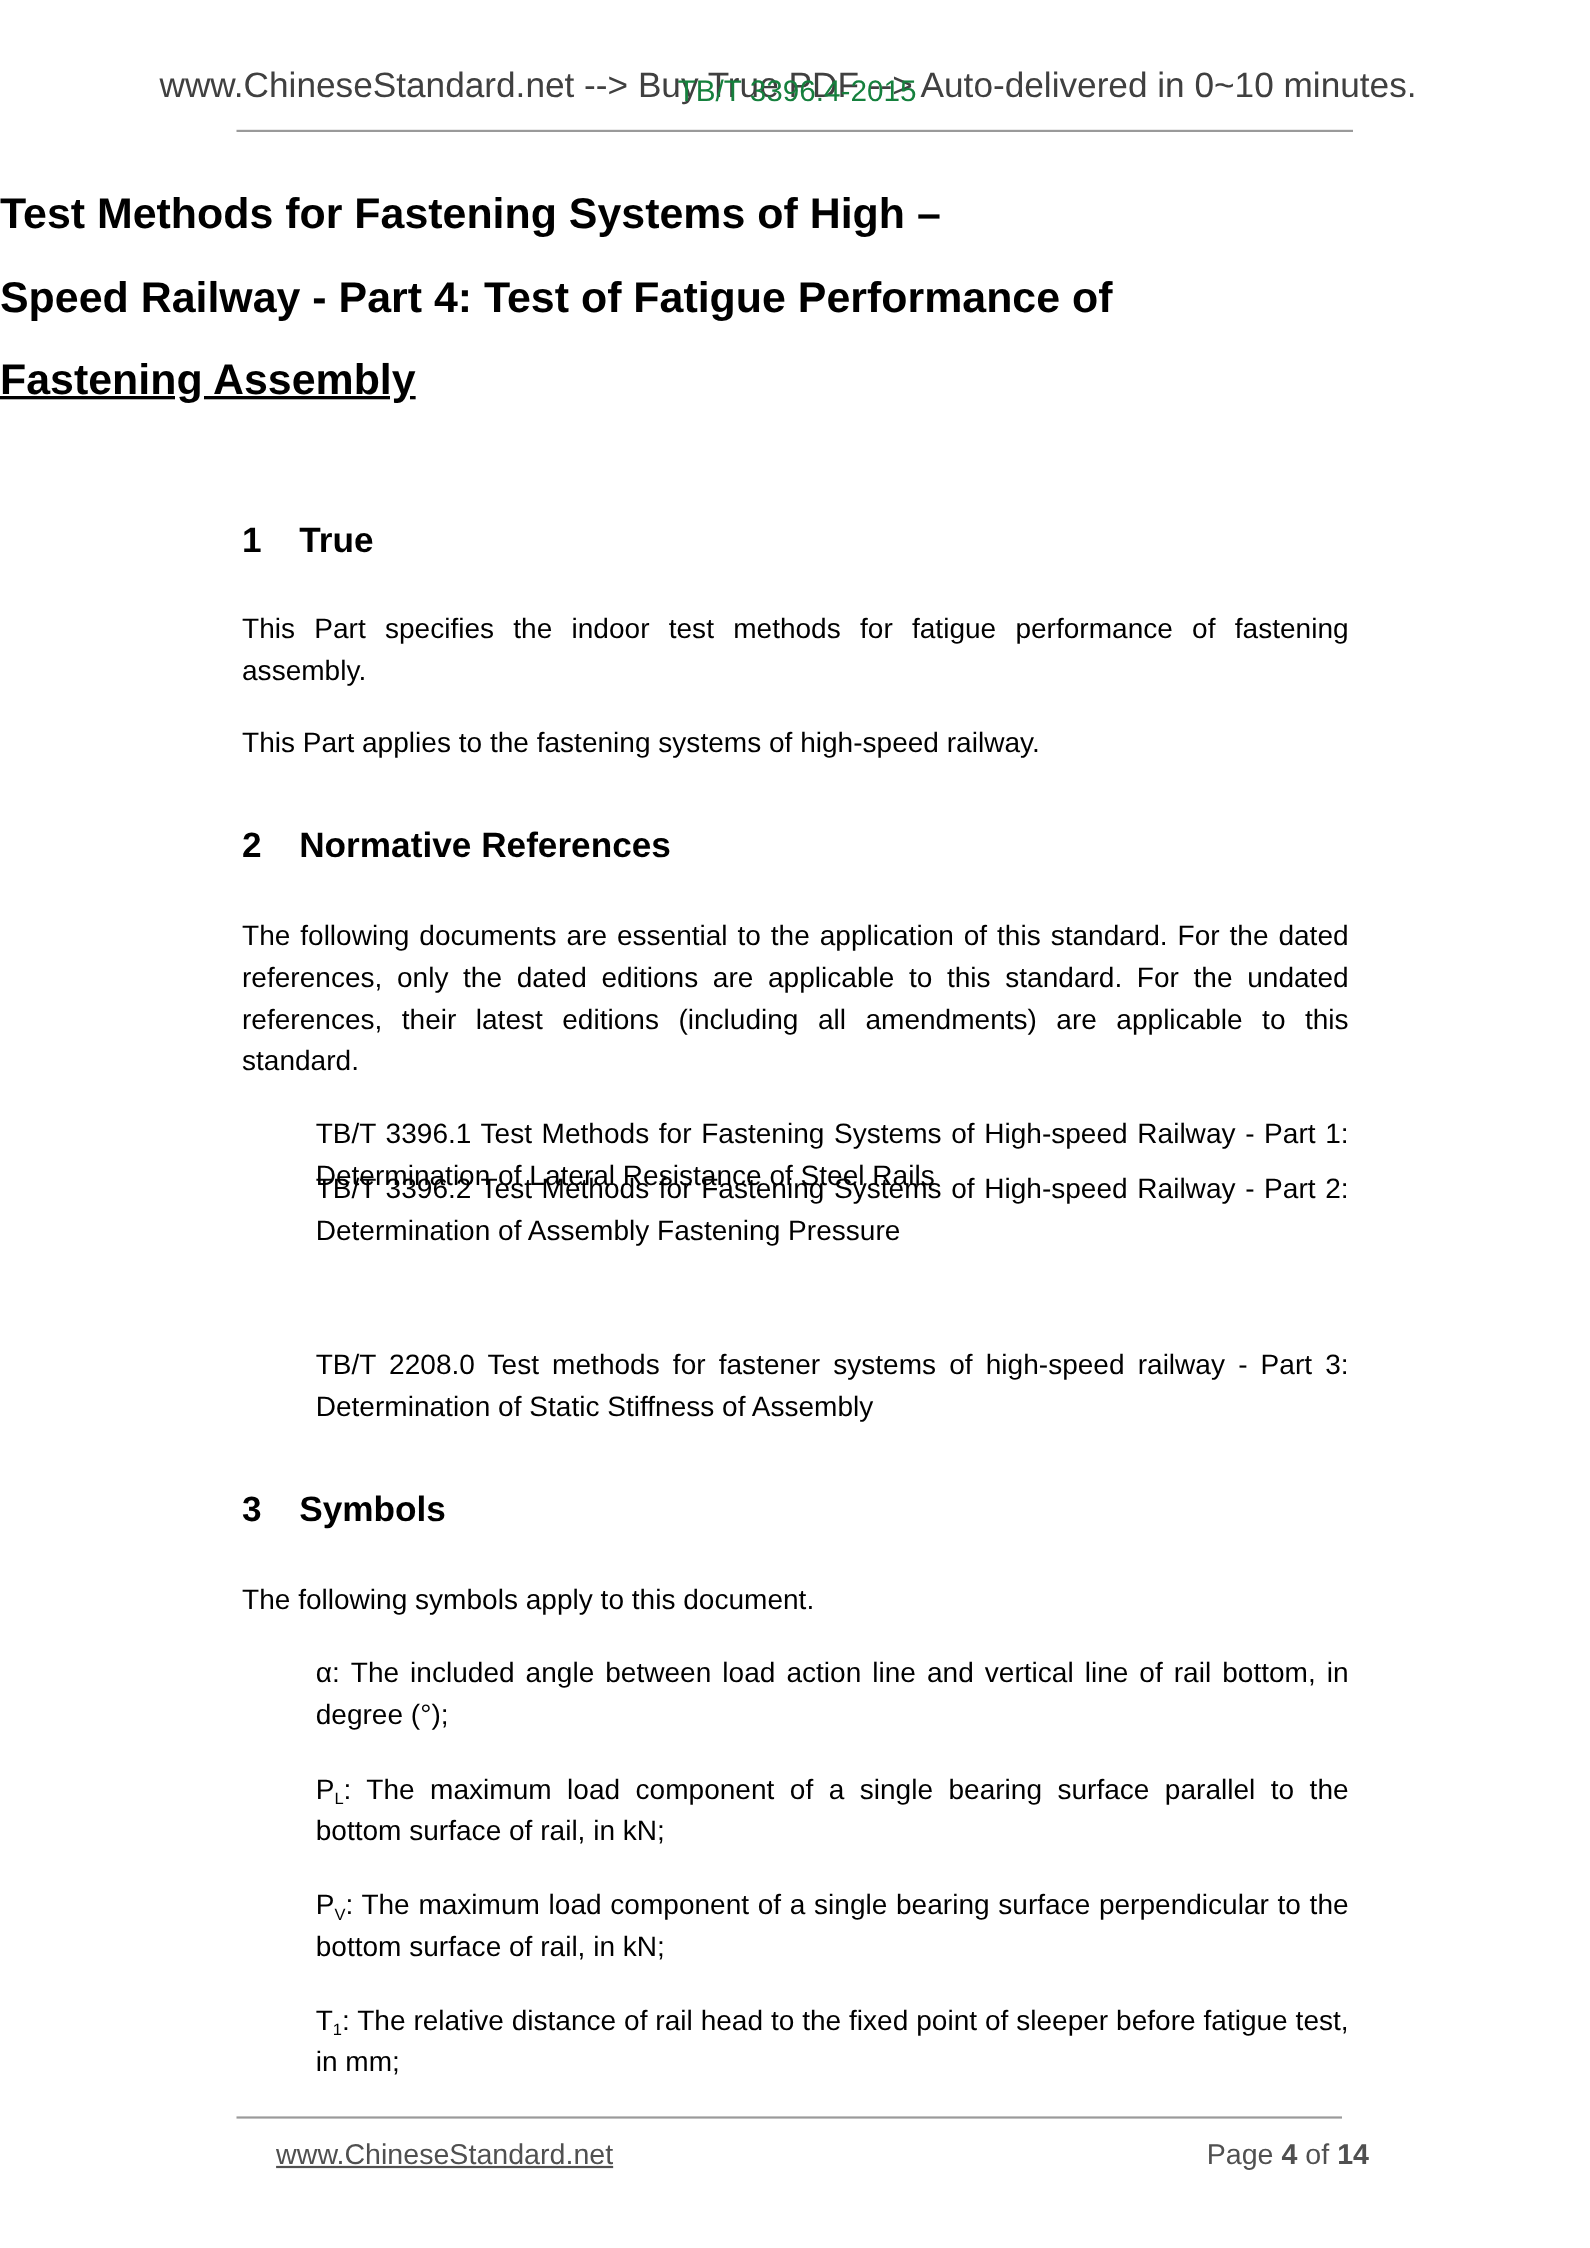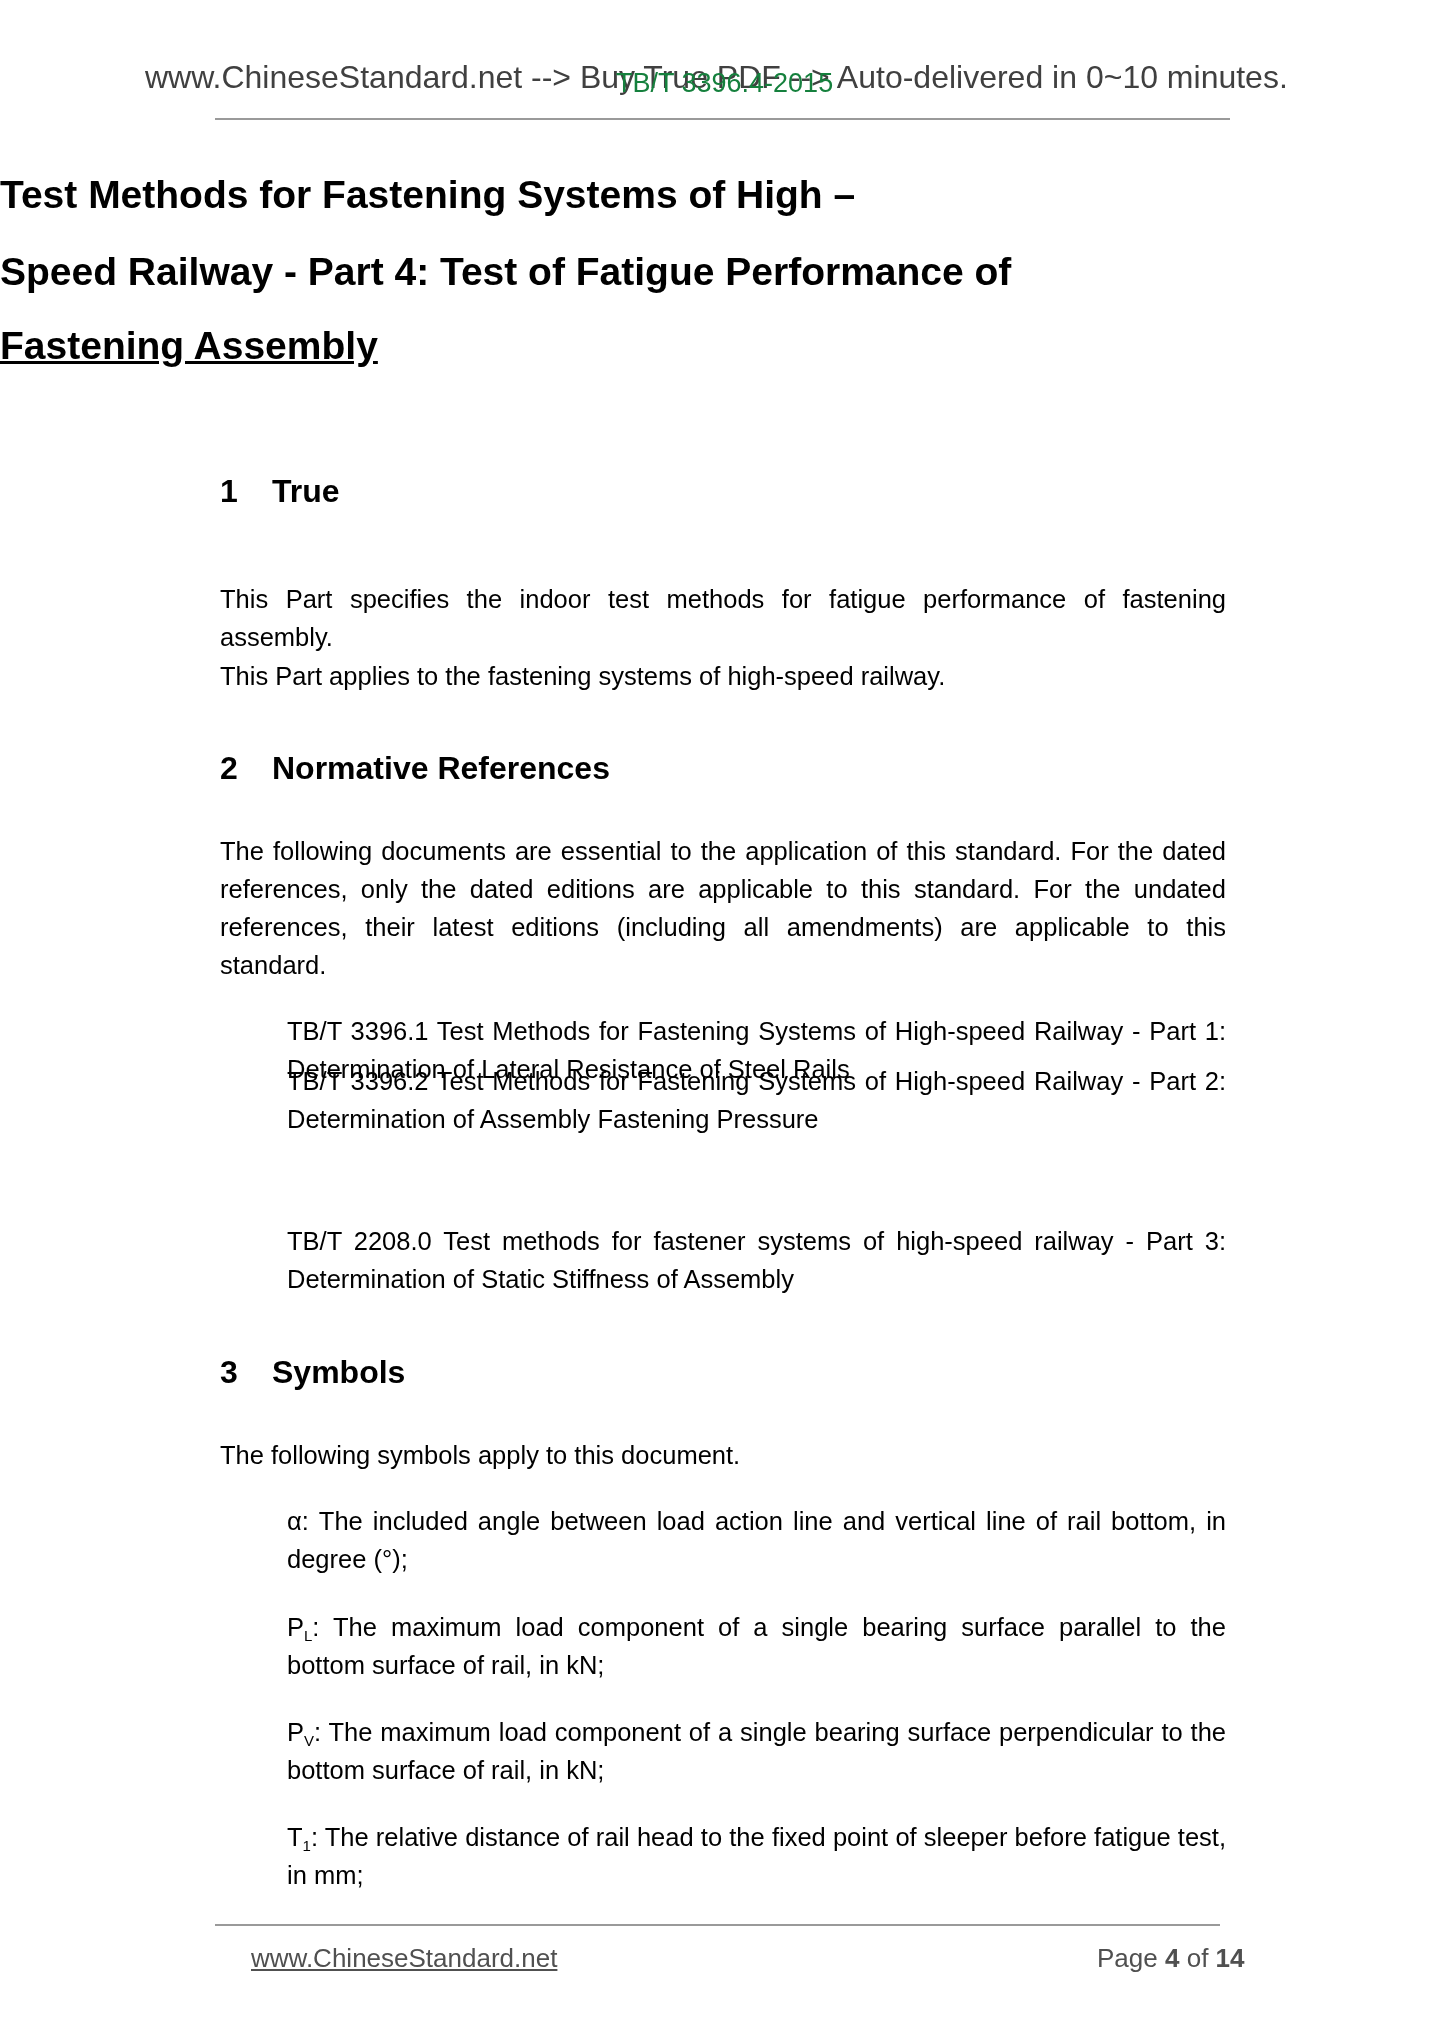--- a/index.html
+++ b/index.html
@@ -30,21 +30,21 @@
 <div class="abs hdr-overlay">TB/T 3396.4-2015</div>
 <div class="rule" style="left:215px; top:118px; width:1015px;"></div>
 
 <div class="title" style="top:175px;">Test Methods for Fastening Systems of High –</div>
 <div class="title" style="top:252px;">Speed Railway - Part 4: Test of Fatigue Performance of</div>
 <div class="title" style="top:326px;text-decoration:underline;">Fastening Assembly</div>
 
 <div class="h" style="top:475px;">
   <span class="num">1</span><span>True</span>
 </div>
-<div class="p" style="top:580px;">This Part specifies the indoor test methods for fatigue performance of fastening assembly.</div>
+<div class="p" style="top:553px;">This Part specifies the indoor test methods for fatigue performance of fastening assembly.</div>
 <div class="p" style="top:657px;">This Part applies to the fastening systems of high-speed railway.</div>
 
 <div class="h" style="top:752px;">
   <span class="num">2</span><span>Normative References</span>
 </div>
 <div class="p" style="top:832px;">The following documents are essential to the application of this standard. For the dated references, only the dated editions are applicable to this standard. For the undated references, their latest editions (including all amendments) are applicable to this standard.</div>
 <div class="p ind" style="top:1012px;">TB/T 3396.1 Test Methods for Fastening Systems of High-speed Railway - Part 1: Determination of Lateral Resistance of Steel Rails</div>
 <div class="p ind" style="top:1062px;">TB/T 3396.2 Test Methods for Fastening Systems of High-speed Railway - Part 2: Determination of Assembly Fastening Pressure</div>
 <div class="p ind" style="top:1222px;">TB/T 2208.0 Test methods for fastener systems of high-speed railway - Part 3: Determination of Static Stiffness of Assembly</div>
 

